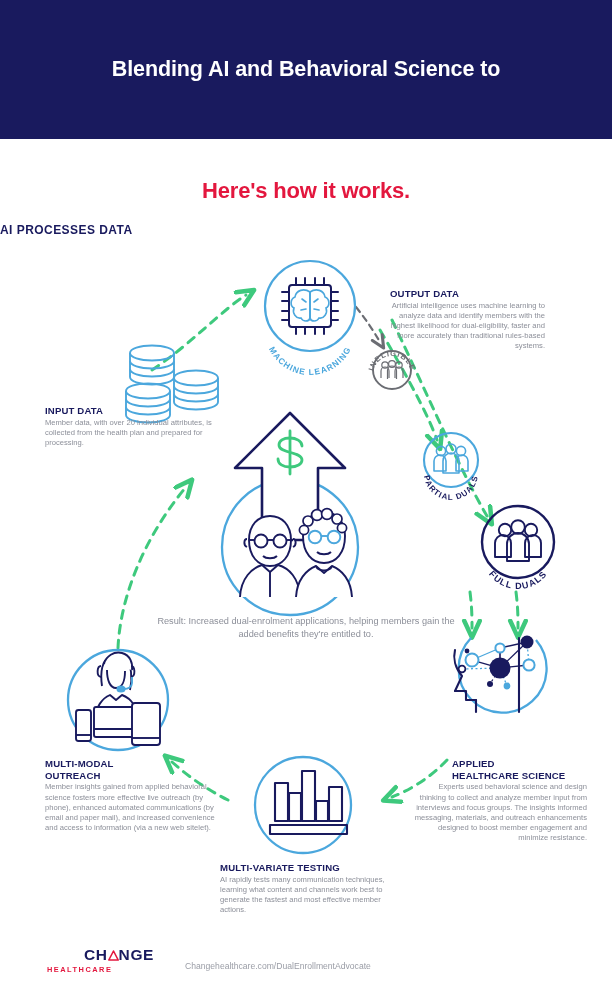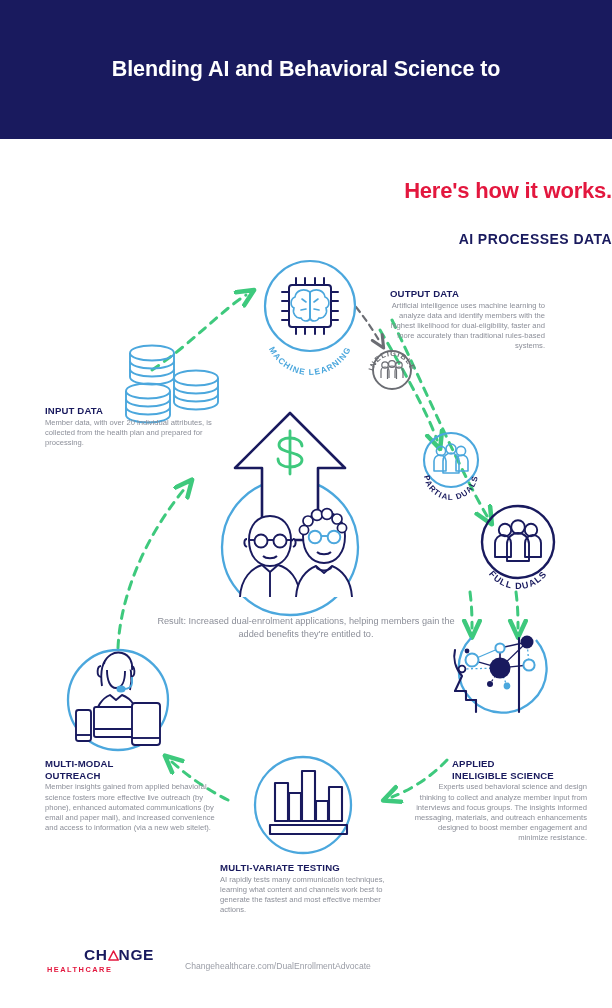--- a/index.html
+++ b/index.html
@@ -21,41 +21,41 @@
   }
   .header h1 {
     color:#ffffff; font-size:21.5px; font-weight:bold;
     line-height:1.33; text-align:left; letter-spacing:-0.1px;
   }
   .header h1 span { display:block; }
 
   
   .subtitle {
     position:absolute; left:0; top:178px; width:612px;
-    text-align:right; color:#e3173e;
+    text-align:center; color:#e3173e;
     font-size:22px; font-weight:bold; letter-spacing:-0.2px;
   }
 
   
   .blk { position:absolute; }
   .blk .ttl {
     color:#191a5e; font-weight:bold; font-size:9.6px;
     letter-spacing:0.15px; line-height:1.22;
   }
   .blk .bdy {
     color:#8c8f99; font-size:7.6px; line-height:1.33; margin-top:1px;
   }
   .tleft  { text-align:left; }
   .tright { text-align:right; }
 
   
   .lbl-ai {
-    position:absolute; left:0; top:231px; width:612px;
-    text-align:right; color:#191a5e;
-    font-size:14px; font-weight:bold; letter-spacing:0.45px;
+    position:absolute; left:0; top:223px; width:612px;
+    text-align:left; color:#191a5e;
+    font-size:12px; font-weight:bold; letter-spacing:0.45px;
   }
 
   
   .engaged {
     position:absolute; left:146px; top:609px; width:320px; text-align:center;
   }
   .engaged .h {
     color:#191a5e; font-size:16.5px; font-weight:bold; letter-spacing:0.2px;
   }
   .engaged .p {
@@ -367,21 +367,21 @@
     <div class="bdy">Member data, with over 20 individual attributes, is collected from the health plan and prepared for processing.</div>
   </div>
 
   <div class="blk tright" style="left:390px; top:288px; width:155px;">
     <div class="ttl tleft">OUTPUT DATA</div>
     <div class="bdy">Artificial intelligence uses machine learning to analyze data and identify members with the highest likelihood for dual-eligibility, faster and more accurately than traditional rules-based systems.</div>
   </div>
 
   <div class="blk tleft" style="left:452px; top:758px; width:135px;">
     <div class="ttl">APPLIED</div>
-    <div class="ttl">INELIGIBLE SCIENCE</div>
+    <div class="ttl">HEALTHCARE SCIENCE</div>
     <div class="bdy tright" style="width:173px; margin-left:-38px;">Experts used behavioral science and design thinking to collect and analyze member input from interviews and focus groups. The insights informed messaging, materials, and outreach enhancements designed to boost member engagement and minimize resistance.</div>
   </div>
 
   <div class="blk tleft" style="left:220px; top:862px; width:175px;">
     <div class="ttl">MULTI-VARIATE TESTING</div>
     <div class="bdy">AI rapidly tests many communication techniques, learning what content and channels work best to generate the fastest and most effective member actions.</div>
   </div>
 
   <div class="blk tleft" style="left:45px; top:758px; width:175px;">
     <div class="ttl">MULTI-MODAL</div>

